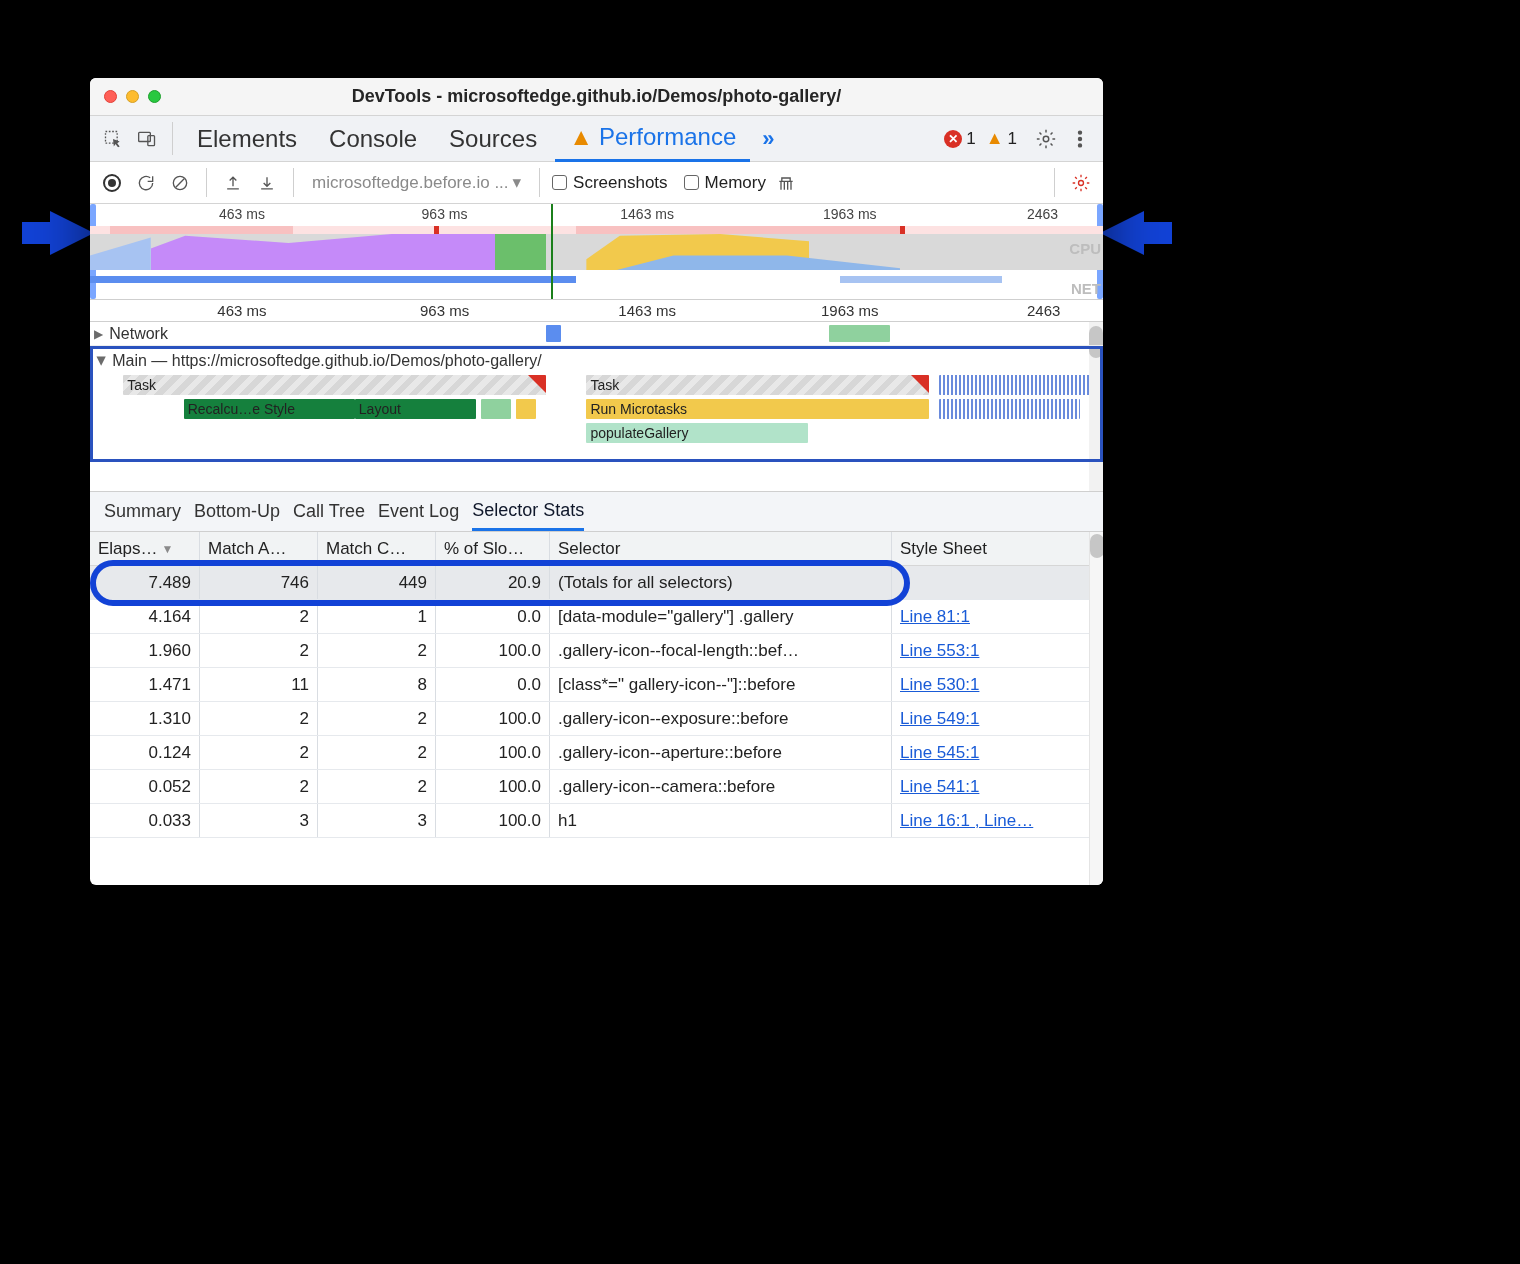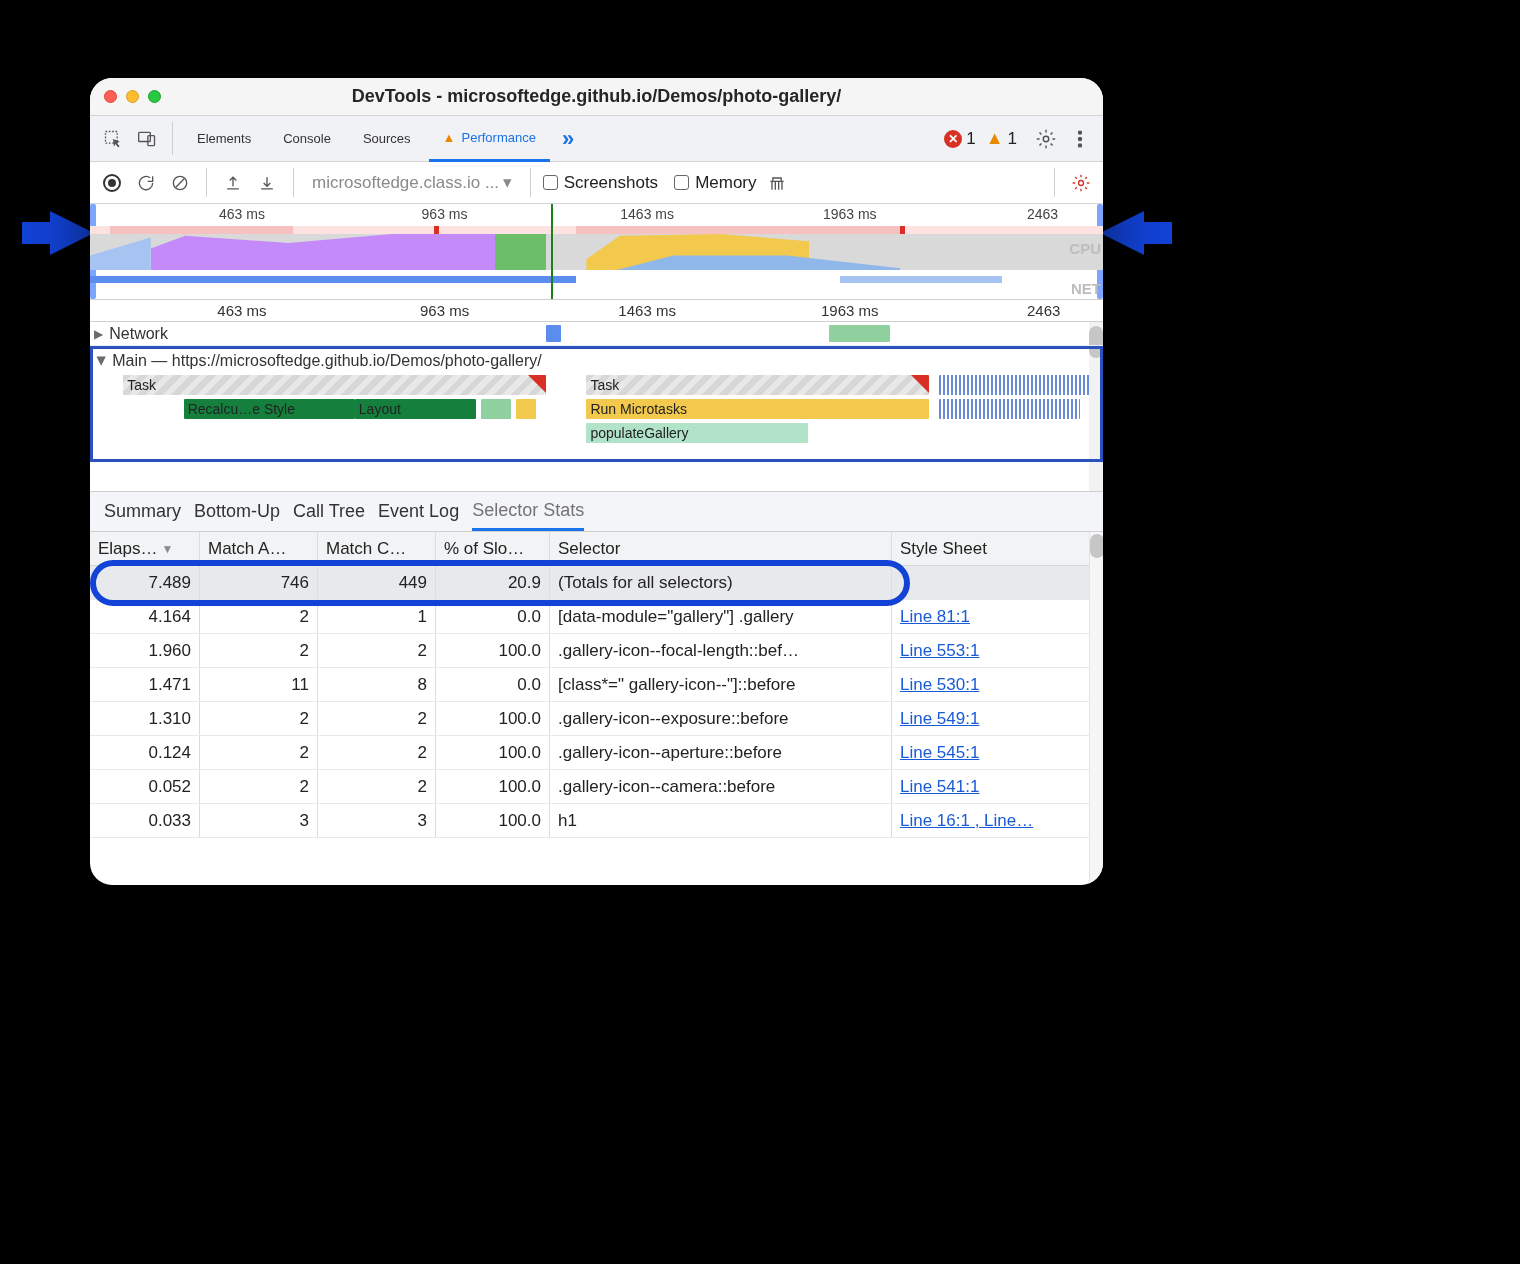--- a/index.html
+++ b/index.html
@@ -1,36 +1,36 @@
 <!DOCTYPE html>
 <html><head>
 <meta charset="utf-8">
 <style>
   * { box-sizing: border-box; margin: 0; padding: 0; }
   html, body { width: 1520px; height: 1264px; background: #000; font-family: -apple-system, "Segoe UI", Helvetica, Arial, sans-serif; }
   .stage { position: relative; width: 1520px; height: 1264px; }
   .window {
     position: absolute; left: 90px; top: 78px; width: 1013px; height: 807px;
-    background: #fff; border-radius: 22px; overflow: hidden;
+    background: #fff; border-radius: 6px; overflow: hidden;
     box-shadow: 0 20px 60px rgba(0,0,0,.6);
     display: flex; flex-direction: column;
     font-size: 17px; color: #222;
   }
   
   .titlebar { height: 38px; background: #f5f5f5; border-bottom: 1px solid #d4d4d4; display: flex; align-items: center; position: relative; }
   .traffic { display: flex; gap: 9px; margin-left: 14px; }
   .dot { width: 13px; height: 13px; border-radius: 50%; }
   .dot.red { background:#ff5f57; border:1px solid #e34138;} .dot.yel{background:#febc2e;border:1px solid #d6a024;} .dot.grn{background:#28c840;border:1px solid #1fa02e;}
   .title { position:absolute; left:0; right:0; text-align:center; font-weight:700; font-size:18px; color:#262626; pointer-events:none;}
   
   .tabs { display:flex; align-items:center; height:46px; border-bottom:1px solid #d4d4d4; background:#f0f2f5; padding:0 8px; gap:4px;}
   .ico-btn { width:30px; height:30px; display:flex; align-items:center; justify-content:center; color:#555; border-radius:4px; }
   .ico-btn svg { width:20px; height:20px; stroke:#555; fill:none; stroke-width:1.6; }
   .divider-v { width:1px; align-self:stretch; margin:6px 6px; background:#cfcfcf;}
-  .tab { padding:0 14px; height:100%; display:flex; align-items:center; color:#333; font-size:13px; gap:6px; }
+  .tab { padding:0 14px; height:100%; display:flex; align-items:center; color:#333; font-size:24px; gap:6px; }
   .tab.active { color:#1a73e8; border-bottom:3px solid #1a73e8; height:calc(100% + 1px);}
   .warn-tri { color:#e88a00; }
   .chevrons { color:#1a73e8; font-size:22px; font-weight:700; padding:0 8px;}
   .tabs-spacer{flex:1;}
   .pill { display:flex; align-items:center; gap:4px; font-size:17px;}
   .err-badge { width:18px;height:18px;border-radius:50%;background:#d93025;color:#fff;display:flex;align-items:center;justify-content:center;font-size:12px;font-weight:800;}
   .warn-badge{color:#e88a00;font-size:18px;}
   .gear svg, .kebab svg { width:22px;height:22px;stroke:#555;fill:none;stroke-width:1.6;}
   
   .toolbar{display:flex;align-items:center;height:42px;border-bottom:1px solid #d4d4d4;padding:0 8px;gap:6px;background:#fff;}
@@ -73,21 +73,21 @@
   .green{background:#8fd19e;}
   .yellow{background:#f2c94c;}
   .teal{background:#b1e3c9;}
   .barcode{background:repeating-linear-gradient(90deg,#6a8bdc 0 2px,transparent 2px 4px);}
   .net-strip{background:#8fd19e;}
   .scroll-stub{position:absolute;right:0;width:14px;top:0;bottom:0;background:#f2f2f2;}
   .scroll-thumb{position:absolute;right:0;width:14px;background:#c6c6c6;border-radius:7px;}
   
   .subtabs{display:flex;gap:13px;height:40px;align-items:center;border-bottom:1px solid #cfcfcf;padding:0 14px;background:#f3f5f8;font-size:18px;color:#333;}
   .subtab{height:100%;display:flex;align-items:center;}
-  .subtab.active{color:#737373;border-bottom:3px solid #1a73e8;}
+  .subtab.active{color:#0f172a;border-bottom:3px solid #1a73e8;}
   
   .table-wrap{flex:1;overflow:hidden;position:relative;}
   .thead,.trow{display:grid;grid-template-columns:110px 118px 118px 114px 342px 180px;align-items:center;height:34px;font-size:17px;}
   .thead{background:#f1f3f4;font-weight:400;color:#222;border-bottom:1px solid #d6d6d6;}
   .th,.td{padding:0 8px;border-right:1px solid #d9dde2;overflow:hidden;white-space:nowrap;text-overflow:ellipsis;height:100%;display:flex;align-items:center;}
   .num{justify-content:flex-end;}
   .sort-ind{margin-left:4px;color:#8a8a8a;font-size:12px;}
   .trow{border-bottom:1px solid #e6e9ed;}
   .trow.highlight{background:#e7e9ec;}
   .link{color:#195bd7;text-decoration:underline;}
@@ -188,21 +188,21 @@
             <path d="M12 16V5M8 9l4-4 4 4M5 19h14"></path>
           </svg>
         </div>
       <div class="ico-btn">
           <svg viewBox="0 0 24 24">
             <path d="M12 5v11M8 12l4 4 4-4M5 19h14"></path>
           </svg>
         </div>
       <div class="divider-v"></div>
       <div class="url-select">
-          <span>microsoftedge.class.io ...</span>
+          <span>microsoftedge.before.io ...</span>
           <span>▾</span>
         </div>
       <div class="divider-v"></div>
       <label class="chk-wrap">
           <span class="chk"></span>
           <span>Screenshots</span>
         </label>
       <label class="chk-wrap" style="margin-left:10px;">
           <span class="chk"></span>
           <span>Memory</span>

